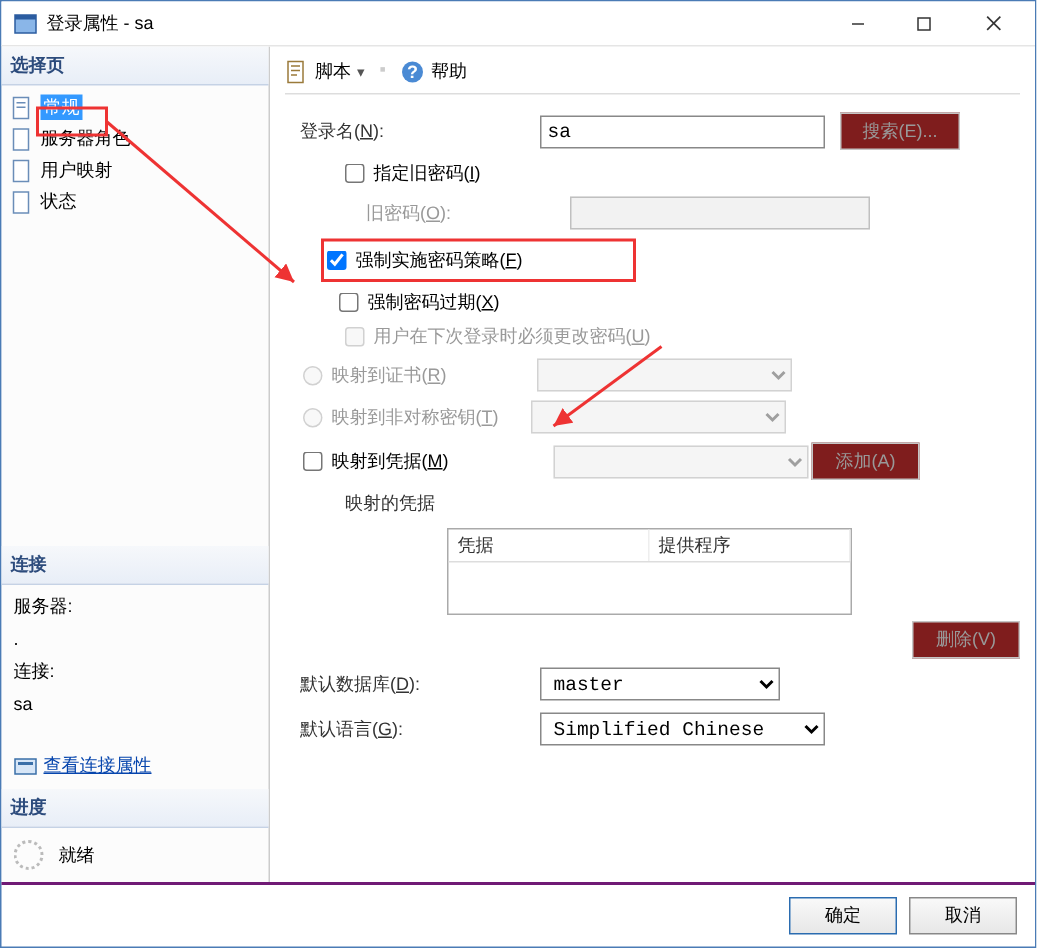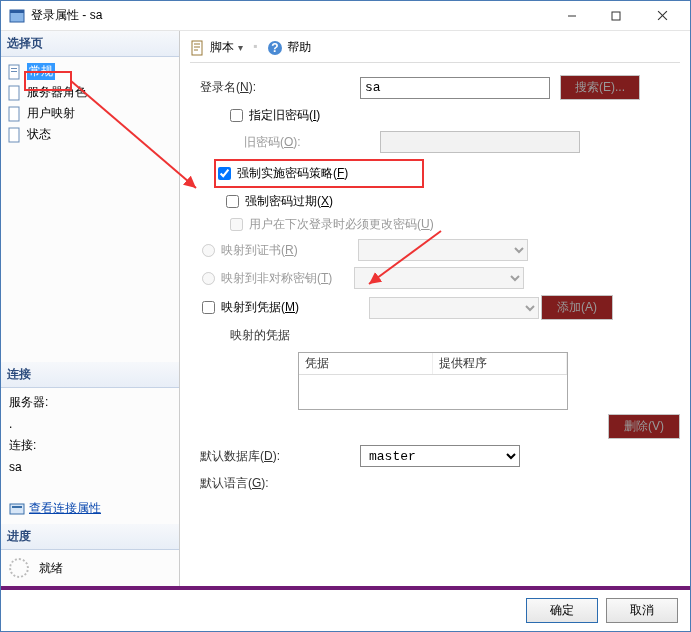--- a/index.html
+++ b/index.html
@@ -35,21 +35,21 @@
 input[type=text],input[type=password],select { height: 22px; }
 .radio-row,.check-row { display: flex; align-items: center; margin: 3px 0 3px 12px; }
 .radio-row input,.check-row input { margin-right: 6px; }
 .radio-row.disabled,.check-row.disabled { color: #999; }
 .red-box { border: 2px solid #e33; padding: 4px 2px; margin: 2px 0; }
 .creds-area { border: 1px solid #aaa; height: 58px; margin: 4px 0 2px 108px; width: 270px; }
 .creds-head { display: flex; border-bottom: 1px solid #ddd; }
 .creds-head div { flex: 1; padding: 2px 6px; font-size: 12px; color: #333; border-right: 1px solid #eee; }
 .btn { background: linear-gradient(#f9f9f9,#e7e7e7); border: 1px solid #888; padding: 3px 14px; cursor: pointer; min-width: 72px; text-align: center; }
 .btn.disabled { color: #999; border-color: #c5c5c5; background: #7f1d1d; cursor: default; }
-.btn-row { display: flex; justify-content: flex-end; gap: 8px; padding: 8px 12px; border-top: 4px solid #701a75; }
+.btn-row { display: flex; justify-content: flex-end; gap: 8px; padding: 8px 12px; border-top: 2px solid #701a75; }
 .arrow { position: absolute; pointer-events: none; }
 .sel-box { position: absolute; border: 2px solid #e33; pointer-events: none; }
 .hotkey { text-decoration: underline; }
 .dd-arrow::after { content: "▾"; margin-left: 4px; font-size: 10px; color: #555; }
 </style>
 </head>
 <body>
 
 <div class="window">
   <div class="titlebar">
@@ -211,20 +211,23 @@
       </div>
 
       <div class="form-row">
         <div class="form-label">默认数据库(<span class="hotkey">D</span>):</div>
         <select class="form-input" style="width:160px;font-family:'Courier New',monospace">
           <option>master</option>
         </select>
       </div>
       <div class="form-row">
         <div class="form-label">默认语言(<span class="hotkey">G</span>):</div>
+        <select class="form-input" style="width:190px;font-family:'Courier New',monospace">
+          <option>Simplified Chinese</option>
+        </select>
       </div>
     </div>
   </div>
 
   <div class="btn-row">
     <button class="btn" style="border-color:#2b6cb0">确定</button>
     <button class="btn">取消</button>
   </div>
 
   <svg class="arrow" style="left:65px;top:75px" width="140" height="130">

